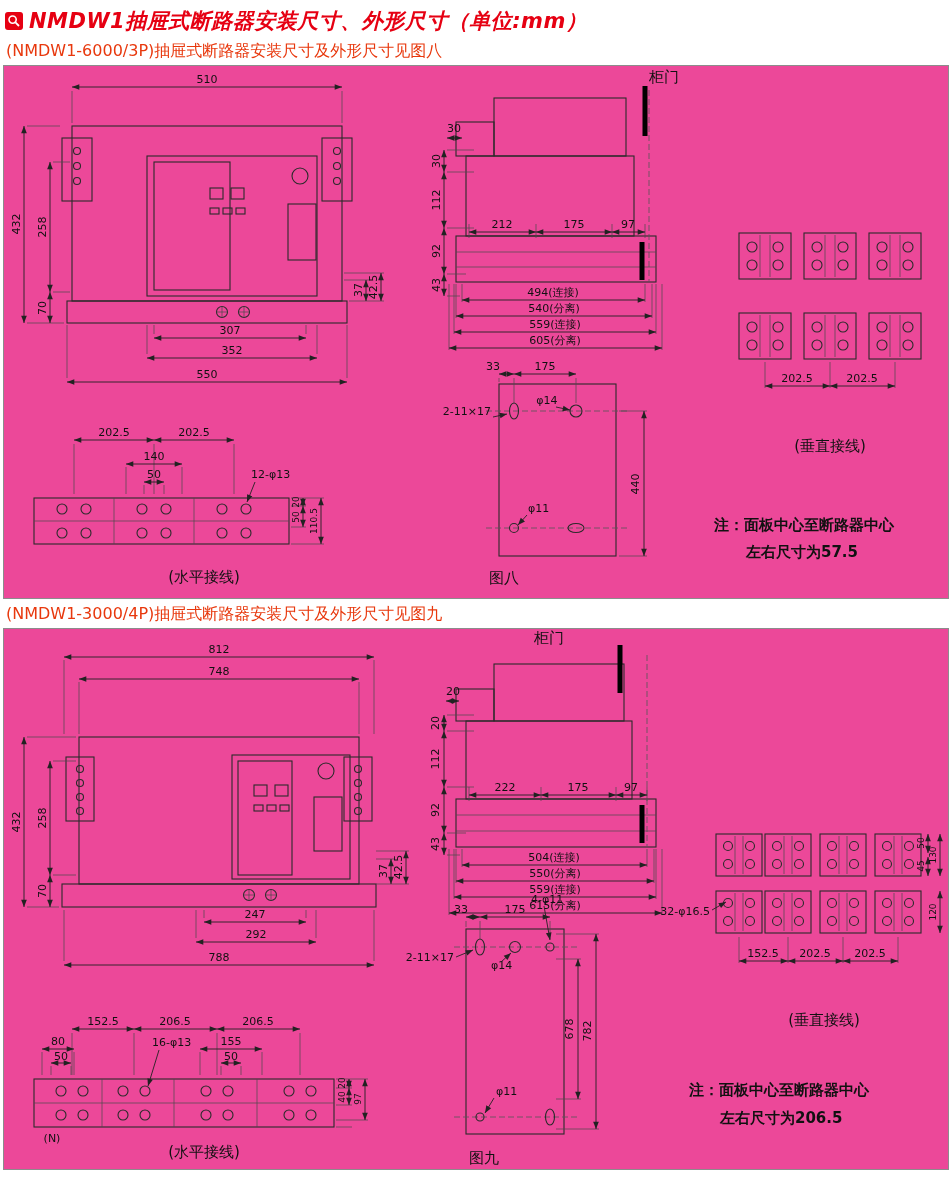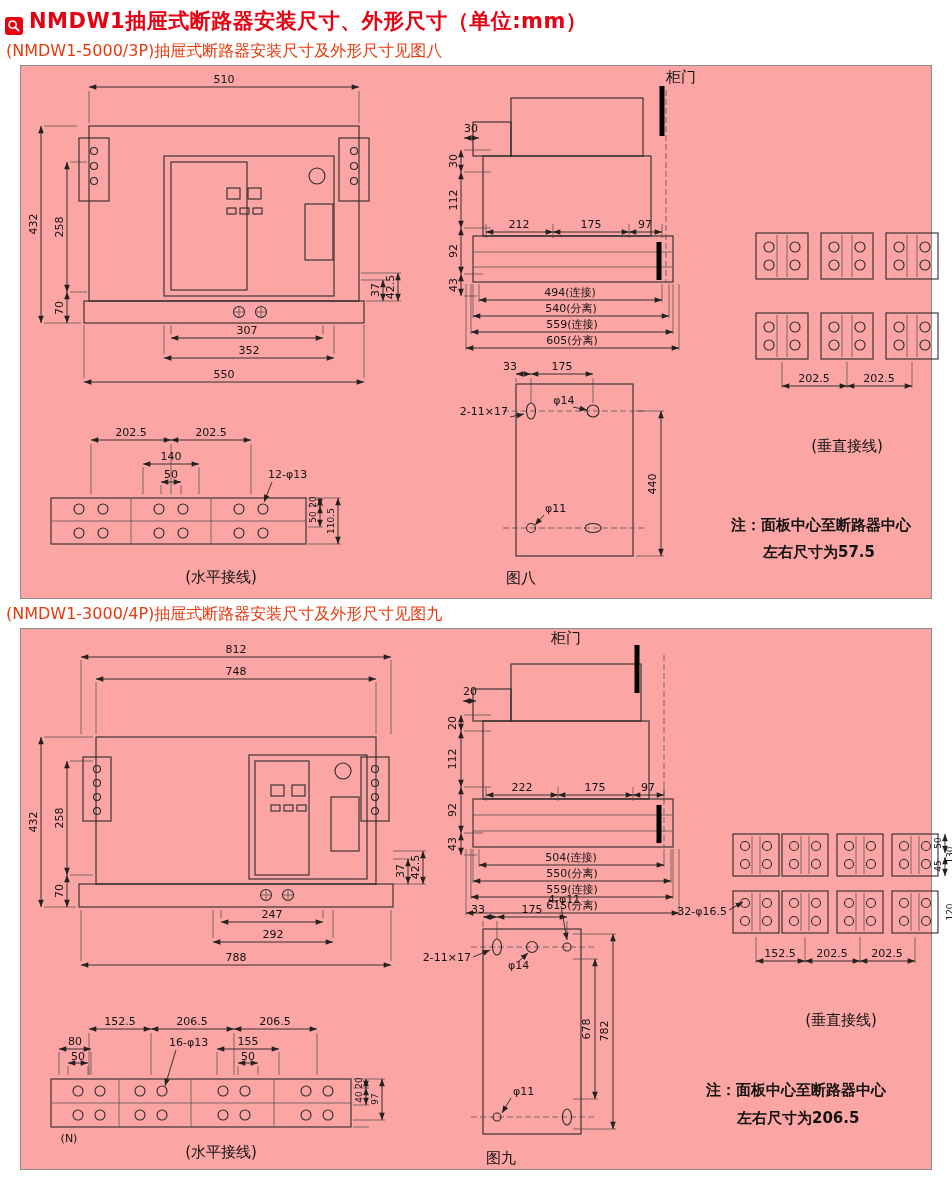--- a/index.html
+++ b/index.html
@@ -1,23 +1,23 @@
 <!DOCTYPE html>
 <html style="--title_red: #e60012; --subtitle_red: #e8380d;"><head>
 <meta charset="utf-8">
 <style>
   :root { --title_red:#e60012; --subtitle_red:#e8380d; }
   * { box-sizing:border-box; }
   body { margin:0; padding:0; background:#fff; font-family:"DejaVu Sans", sans-serif; }
   .page { width:952px; height:1190px; overflow:hidden; background:#fff; }
-  header.hd { display:flex; align-items:flex-end; gap:6px; padding:7px 8px 1px 5px; }
+  header.hd { display:flex; align-items:center; gap:6px; padding:7px 8px 1px 5px;font-style:italic; }
   header.hd h1 { margin:0; font-size:21px; font-weight:bold; color:var(--title_red); letter-spacing:0.5px; }
   .hicon { display:inline-flex; }
   h2.sub { margin:5px 4px 3px 6px; font-size:16px; font-weight:normal; color:var(--subtitle_red); }
-  .panel { margin:0 20px; border:1px solid #8c8c8c; font-size:0; background:#fca5a5; }
+  .panel { margin:0 3px; border:1px solid #8c8c8c; font-size:0; background:#ec4899; }
   svg text { font-family:"DejaVu Sans", sans-serif; }
   .ol   { fill:none; stroke:#2b2b2b; stroke-width:1.1; }
   .ext  { fill:none; stroke:#4a4a4a; stroke-width:0.7; }
   .dim  { stroke:#222; stroke-width:0.9; marker-start:url(#arw); marker-end:url(#arw); }
   .ldr  { fill:none; stroke:#222; stroke-width:0.9; marker-end:url(#arw); }
   .dash { fill:none; stroke:#555; stroke-width:0.8; stroke-dasharray:6 3; }
   .door { stroke:#000; stroke-width:5; }
   .t    { font-size:11px; fill:#111; }
   .t9   { font-size:9px;  fill:#111; }
   .cap  { font-size:15px; fill:#111; }
@@ -32,21 +32,21 @@
     <span class="hicon">
       <svg viewBox="0 0 18 18" width="18" height="18">
           <rect width="18" height="18" rx="3" fill="#e60012"></rect>
           <circle cx="7.6" cy="7.6" r="3.6" fill="none" stroke="#fff" stroke-width="1.6"></circle>
           <line x1="10.4" y1="10.4" x2="14" y2="14" stroke="#fff" stroke-width="1.8"></line>
         </svg>
     </span>
     <h1>NMDW1抽屉式断路器安装尺寸、外形尺寸（单位:mm）</h1>
   </header>
 
-  <h2 class="sub">(NMDW1-5000/3P)抽屉式断路器安装尺寸及外形尺寸见图八</h2>
+  <h2 class="sub">(NMDW1-6000/3P)抽屉式断路器安装尺寸及外形尺寸见图八</h2>
 
   <div class="panel">
   <svg viewBox="0 0 944 532" width="944" height="532">
     <defs>
       <marker id="arw" viewBox="0 0 10 10" refX="9.5" refY="5" markerWidth="9" markerHeight="9" orient="auto-start-reverse">
         <path d="M0.5,1.5 L9.5,5 L0.5,8.5 z" fill="#222"></path>
       </marker>
       <g id="vblk">
         <rect class="ol" x="0" y="0" width="52" height="46"></rect>
         <line class="ext" x1="21" y1="2" x2="21" y2="44"></line>

